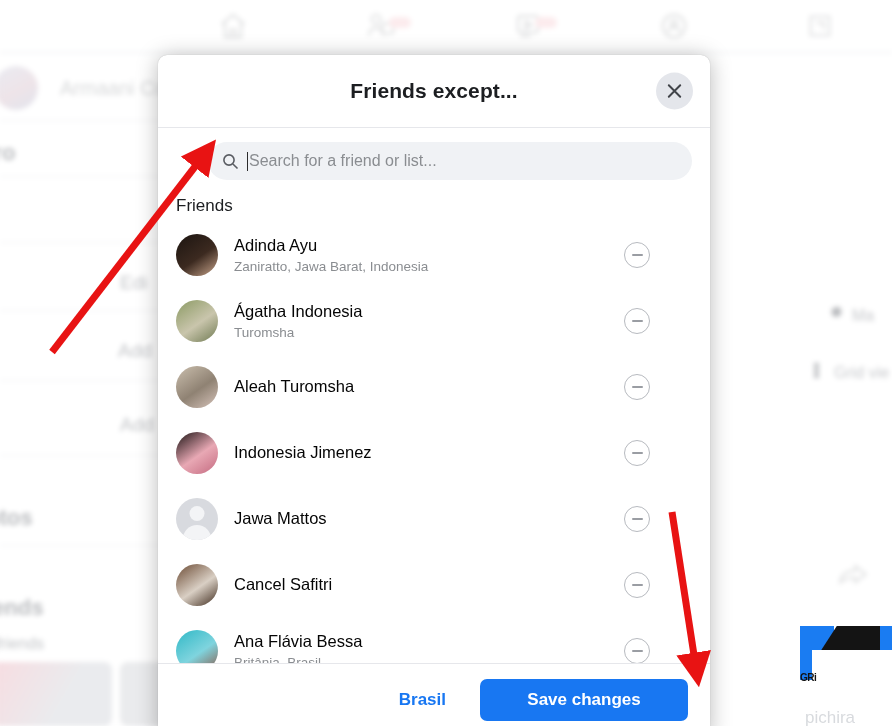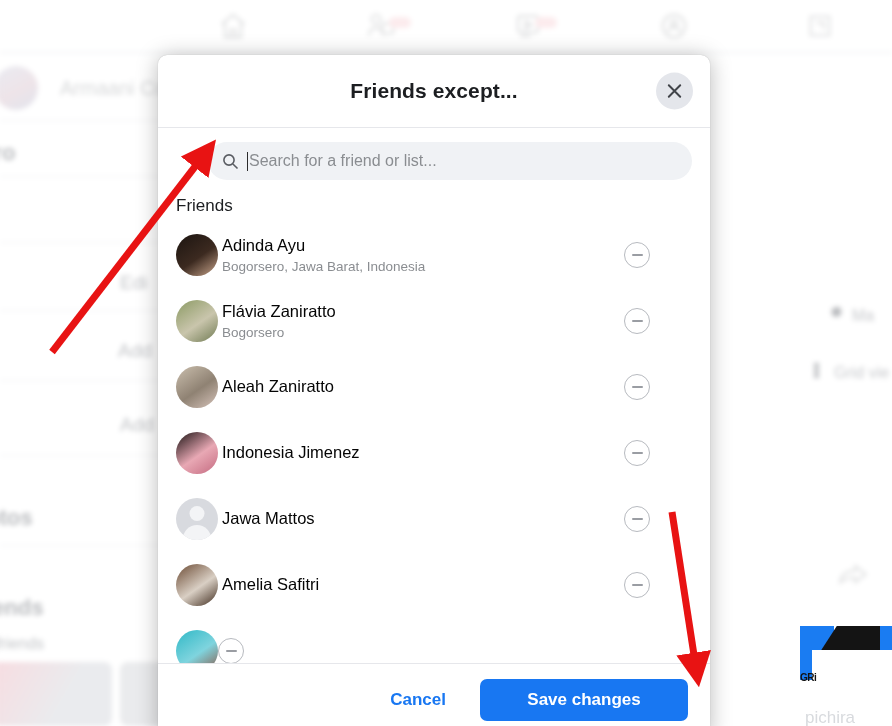--- a/index.html
+++ b/index.html
@@ -223,21 +223,21 @@
   .fr-avatar {
     width: 42px; height: 42px;
     border-radius: 50%;
     flex: none;
     overflow: hidden;
     background: #cfd1d6;
     position: relative;
   }
   .fr-text {
     flex: 1 1 auto;
-    margin-left: 4px;
+    margin-left: 16px;
     min-width: 0;
   }
   .fr-name {
     font-size: 16.5px;
     color: #050505;
     line-height: 1.2;
     white-space: nowrap;
     overflow: hidden;
     text-overflow: ellipsis;
   }
@@ -457,40 +457,40 @@
     </div>
 
     <div class="dlg-body">
       <div class="section-title">Friends</div>
 
       <div id="friend-list">
           <div class="friend-row">
             <div class="fr-avatar" style="background: linear-gradient(145deg, rgb(27, 20, 16) 0%, rgb(60, 42, 32) 55%, rgb(201, 165, 140) 100%);"></div>
             <div class="fr-text">
               <div class="fr-name">Adinda Ayu</div>
-              <div class="fr-sub">Bogorsero, Jawa Barat, Indonesia</div>
+              <div class="fr-sub">Zaniratto, Jawa Barat, Indonesia</div>
             </div>
             <button class="fr-minus">
               <span></span>
             </button>
           </div>
           <div class="friend-row">
             <div class="fr-avatar" style="background: linear-gradient(145deg, rgb(139, 154, 99) 0%, rgb(201, 197, 172) 55%, rgb(111, 122, 82) 100%);"></div>
             <div class="fr-text">
-              <div class="fr-name">Flávia Zaniratto</div>
-              <div class="fr-sub">Bogorsero</div>
+              <div class="fr-name">Ágatha Indonesia</div>
+              <div class="fr-sub">Turomsha</div>
             </div>
             <button class="fr-minus">
               <span></span>
             </button>
           </div>
           <div class="friend-row">
             <div class="fr-avatar" style="background: linear-gradient(145deg, rgb(203, 191, 174) 0%, rgb(143, 130, 115) 55%, rgb(214, 195, 186) 100%);"></div>
             <div class="fr-text">
-              <div class="fr-name">Aleah Zaniratto</div>
+              <div class="fr-name">Aleah Turomsha</div>
             </div>
             <button class="fr-minus">
               <span></span>
             </button>
           </div>
           <div class="friend-row">
             <div class="fr-avatar" style="background: linear-gradient(145deg, rgb(26, 18, 18) 0%, rgb(232, 168, 180) 55%, rgb(196, 106, 128) 100%);"></div>
             <div class="fr-text">
               <div class="fr-name">Indonesia Jimenez</div>
             </div>
@@ -506,37 +506,41 @@
             <div class="fr-text">
               <div class="fr-name">Jawa Mattos</div>
             </div>
             <button class="fr-minus">
               <span></span>
             </button>
           </div>
           <div class="friend-row">
             <div class="fr-avatar" style="background: linear-gradient(145deg, rgb(107, 74, 51) 0%, rgb(217, 207, 196) 55%, rgb(62, 42, 28) 100%);"></div>
             <div class="fr-text">
-              <div class="fr-name">Amelia Safitri</div>
+              <div class="fr-name">Cancel Safitri</div>
             </div>
             <button class="fr-minus">
               <span></span>
             </button>
           </div>
           <div class="friend-row">
             <div class="fr-avatar" style="background: linear-gradient(145deg, rgb(47, 184, 198) 0%, rgb(127, 212, 222) 55%, rgb(138, 90, 74) 100%);"></div>
+            <div class="fr-text">
+              <div class="fr-name">Ana Flávia Bessa</div>
+              <div class="fr-sub">Britânia, Brasil</div>
+            </div>
             <button class="fr-minus">
               <span></span>
             </button>
           </div>
         </div>
     </div>
 
     <div class="dlg-footer">
-      <button class="btn-cancel">Cancel</button>
+      <button class="btn-cancel">Brasil</button>
       <button class="btn-save">Save changes</button>
     </div>
   </div>
 
   <svg class="arrow-svg">
     <defs>
       <marker id="ah" markerWidth="5" markerHeight="5" refX="2.2" refY="2.5" orient="auto">
         <path d="M0,0 L5,2.5 L0,5 z" fill="#e81313"></path>
       </marker>
     </defs>

